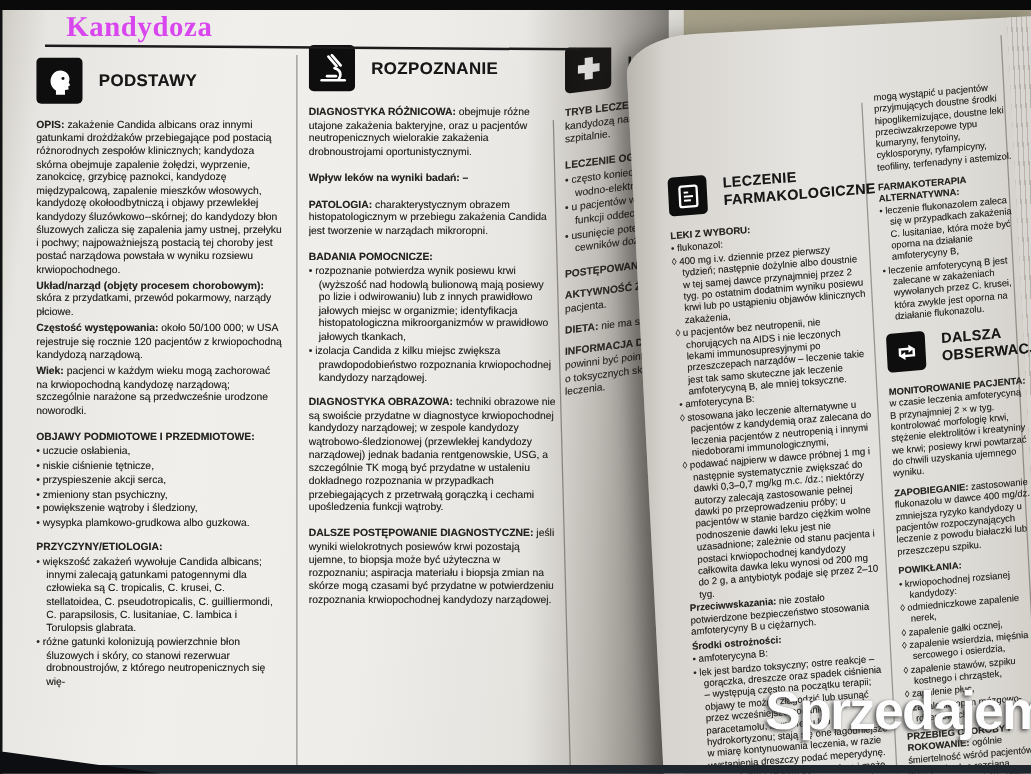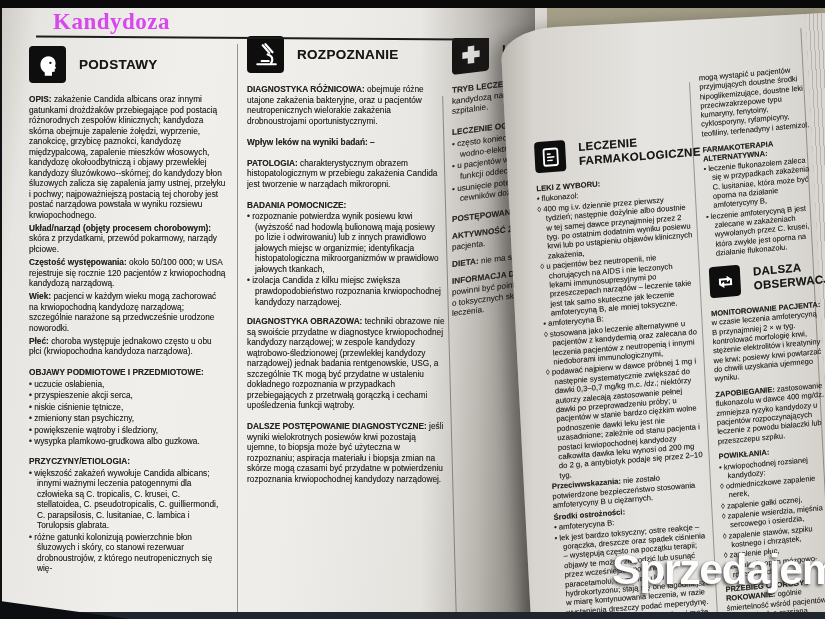--- a/index.html
+++ b/index.html
@@ -94,32 +94,31 @@
           <path fill="#fff" d="M9 22v-3.1C6.4 17.3 5 14.9 5 12 5 7.6 8.2 4 12.3 4c3.8 0 6.7 2.9 6.7 6.4 0 1-.2 1.8-.6 2.6l1.2 1.9-1.5.7.3 2.5-2.7.3V22z"></path>
           <circle cx="14.2" cy="10" r="1.1" fill="#0e0e0e"></circle>
         </svg>
     </div>
     <div class="sec-title">PODSTAWY</div>
   </div>
   <p class="p"><span class="b">OPIS:</span> <span>zakażenie Candida albicans oraz innymi gatunkami drożdżaków przebiegające pod postacią różnorodnych zespołów klinicznych; kandydoza skórna obejmuje zapalenie żołędzi, wyprzenie, zanokcicę, grzybicę paznokci, kandydozę międzypalcową, zapalenie mieszków włosowych, kandydozę okołoodbytniczą i objawy przewlekłej kandydozy śluzówkowo--skórnej; do kandydozy błon śluzowych zalicza się zapalenia jamy ustnej, przełyku i pochwy; najpoważniejszą postacią tej choroby jest postać narządowa powstała w wyniku rozsiewu krwiopochodnego.</span></p>
   <p class="p"><span class="b">Układ/narząd (objęty procesem chorobowym):</span> <span>skóra z przydatkami, przewód pokarmowy, narządy płciowe.</span></p>
   <p class="p"><span class="b">Częstość występowania:</span> <span>około 50/100 000; w USA rejestruje się rocznie 120 pacjentów z krwiopochodną kandydozą narządową.</span></p>
   <p class="p"><span class="b">Wiek:</span> <span>pacjenci w każdym wieku mogą zachorować na krwiopochodną kandydozę narządową; szczególnie narażone są przedwcześnie urodzone noworodki.</span></p>
-  <p class="p"><span class="b">Płeć:</span> <span>choroba występuje jednakowo często u obu płci (krwiopochodna kandydoza narządowa).</span></p>
   <div class="gap"></div>
   <p class="h">OBJAWY PODMIOTOWE I PRZEDMIOTOWE:</p>
   <div class="li">• uczucie osłabienia,</div>
+  <div class="li">• niskie ciśnienie tętnicze,</div>
   <div class="li">• przyspieszenie akcji serca,</div>
-  <div class="li">• niskie ciśnienie tętnicze,</div>
   <div class="li">• zmieniony stan psychiczny,</div>
   <div class="li">• powiększenie wątroby i śledziony,</div>
   <div class="li">• wysypka plamkowo-grudkowa albo guzkowa.</div>
   <div class="gap"></div>
   <p class="h">PRZYCZYNY/ETIOLOGIA:</p>
-  <div class="li">• większość zakażeń wywołuje Candida albicans; innymi ważnymi leczenia patogennymi dla człowieka są C. tropicalis, C. krusei, C. stellatoidea, C. pseudotropicalis, C. guilliermondi, C. parapsilosis, C. lusitaniae, C. lambica i Torulopsis glabrata.</div>
+  <div class="li">• większość zakażeń wywołuje Candida albicans; innymi zalecają gatunkami patogennymi dla człowieka są C. tropicalis, C. krusei, C. stellatoidea, C. pseudotropicalis, C. guilliermondi, C. parapsilosis, C. lusitaniae, C. lambica i Torulopsis glabrata.</div>
   <div class="li">• różne gatunki kolonizują powierzchnie błon śluzowych i skóry, co stanowi rezerwuar drobnoustrojów, z którego neutropenicznych się wię-</div>
 </div>
 
 <div class="col c2 ink soft">
   <div class="sec-head">
     <div class="icon-box">
       <svg width="26" height="26" viewBox="0 0 24 24">
           <g fill="none" stroke="#fff" stroke-width="2" stroke-linecap="round">
             <path d="M9 3l6 7"></path>
             <path d="M11.5 2l6.5 7.5"></path>

